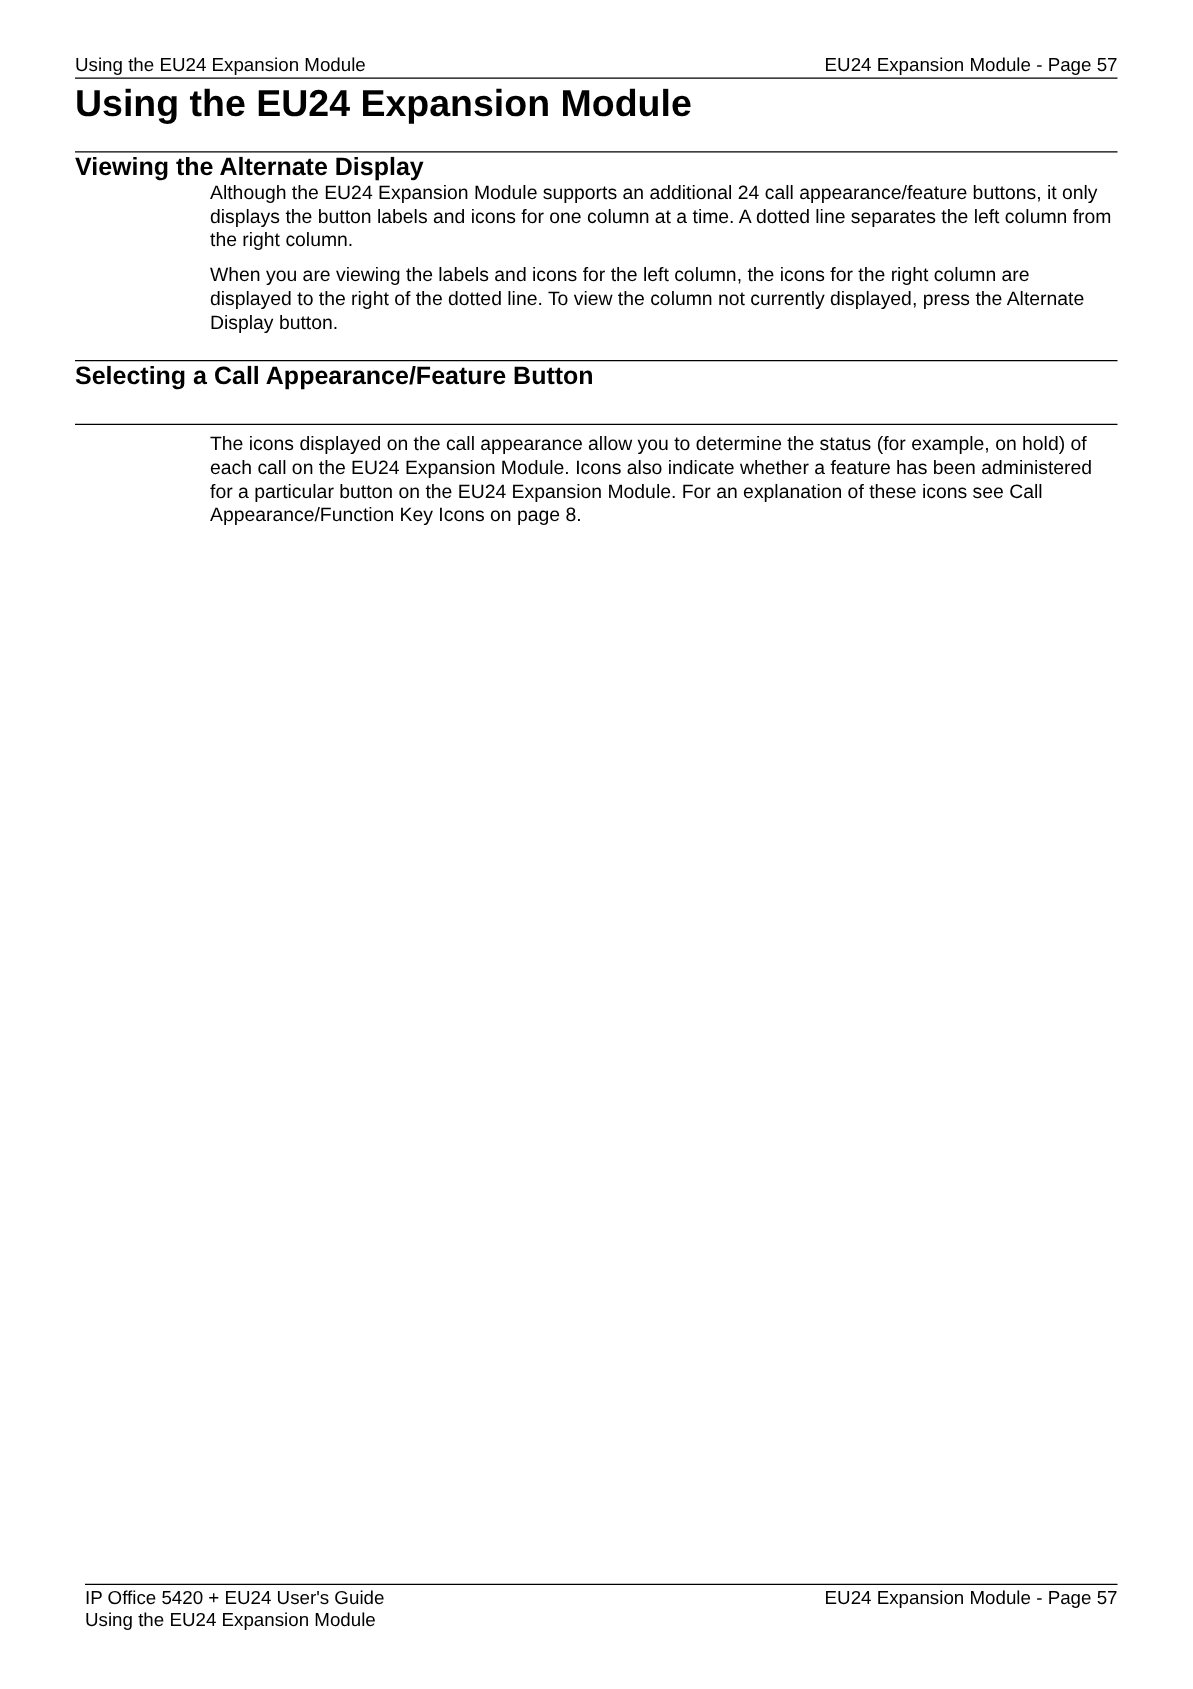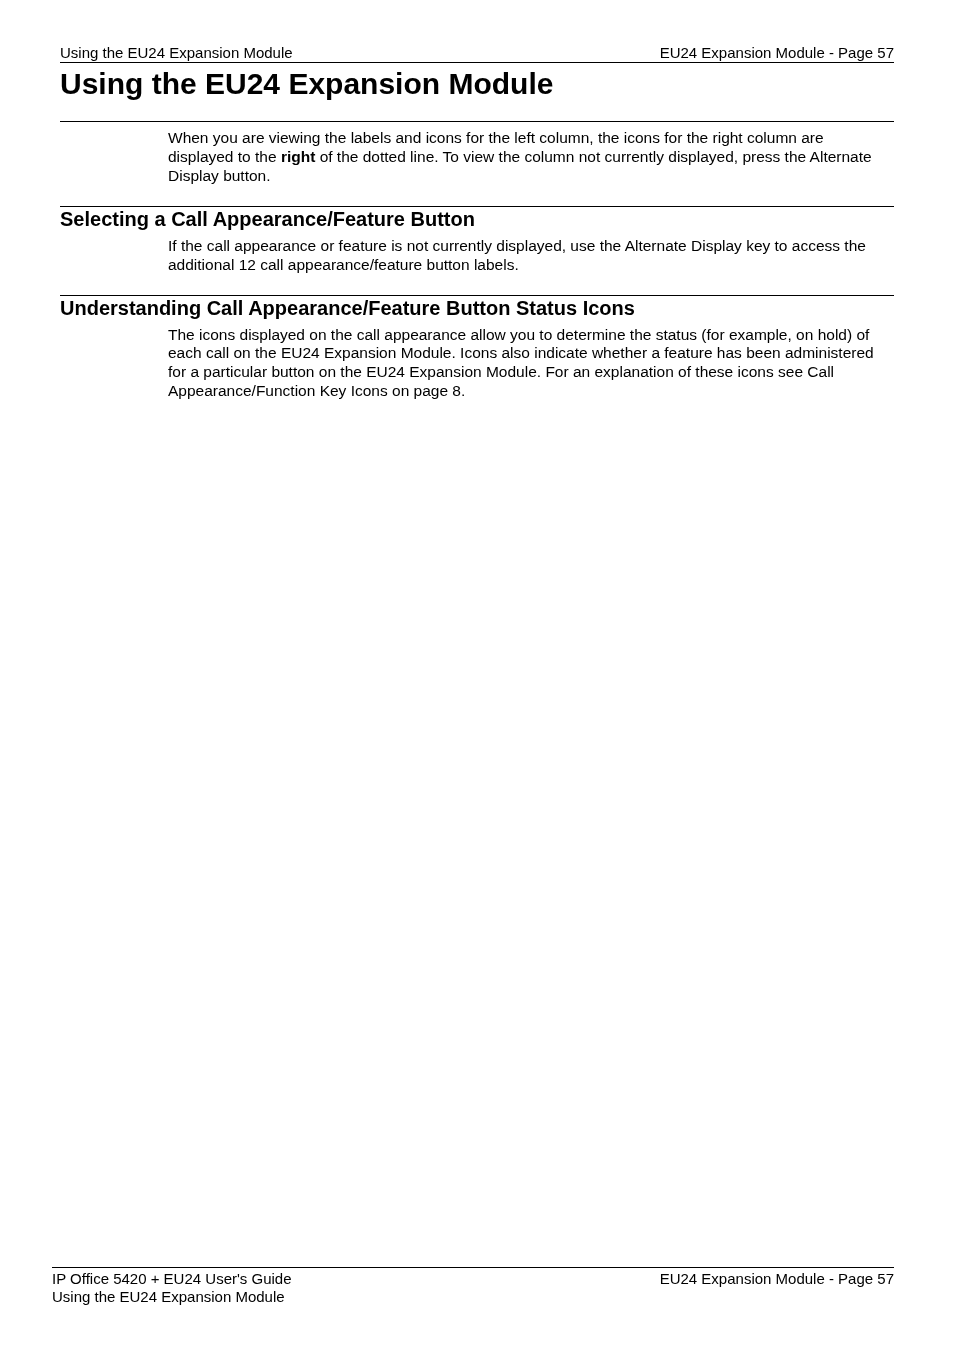--- a/index.html
+++ b/index.html
@@ -41,65 +41,65 @@
     padding-top: 1px;
   }
   .h2 {
     font-size: 20px;
     font-weight: bold;
     margin-bottom: 0px;
   }
   .para-spacer { height: 6px; }
   .footer {
     position: absolute;
-    left: 52px;
+    left: 68px;
     right: 60px;
     bottom: 44px;
   }
   .footer-rule {
     border-top: 1px solid #000;
     margin-bottom: 2px;
   }
   .footer-row {
     display: flex;
     justify-content: space-between;
     font-size: 15px;
     line-height: 1.25;
   }
-  .bold { font-weight: bold; text-align: right; }
+  .bold { font-weight: normal; text-align: right; }
 </style>
 </head>
 <body>
 
 <div class="page">
 
   <div class="header-row">
     <span>Using the EU24 Expansion Module</span>
     <span>EU24 Expansion Module - Page 57</span>
   </div>
 
   <div class="h1">Using the EU24 Expansion Module</div>
 
   <div class="sect-rule">
+    <div class="h2">Viewing the Alternate Display</div>
     <div class="body-indent">
+      <p>Although the EU24 Expansion Module supports an additional 24 call appearance/feature buttons, it only displays the button labels and icons for one column at a time. A dotted line separates the left column from the right column.</p>
       <div class="para-spacer"></div>
       <p><span>When you are viewing the labels and icons for the left column, the icons for the right column are displayed to the </span><span class="bold">right</span><span> of the dotted line. To view the column not currently displayed, press the Alternate Display button.</span></p>
     </div>
   </div>
 
   <div class="sect-rule">
     <div class="h2">Selecting a Call Appearance/Feature Button</div>
     <div class="body-indent">
       <div class="para-spacer"></div>
-      <p>If the call appearance or feature is not currently displayed, use the Alternate Display key to access the additional 12 call appearance/feature button labels.</p>
     </div>
   </div>
 
   <div class="sect-rule">
-    <div class="h2">Understanding Call Appearance/Feature Button Status Icons</div>
     <div class="body-indent">
       <div class="para-spacer"></div>
       <p>The icons displayed on the call appearance allow you to determine the status (for example, on hold) of each call on the EU24 Expansion Module. Icons also indicate whether a feature has been administered for a particular button on the EU24 Expansion Module. For an explanation of these icons see Call Appearance/Function Key Icons on page 8.</p>
     </div>
   </div>
 
   <div class="footer">
     <div class="footer-rule"></div>
     <div class="footer-row">
       <span>IP Office 5420 + EU24 User's Guide</span>

